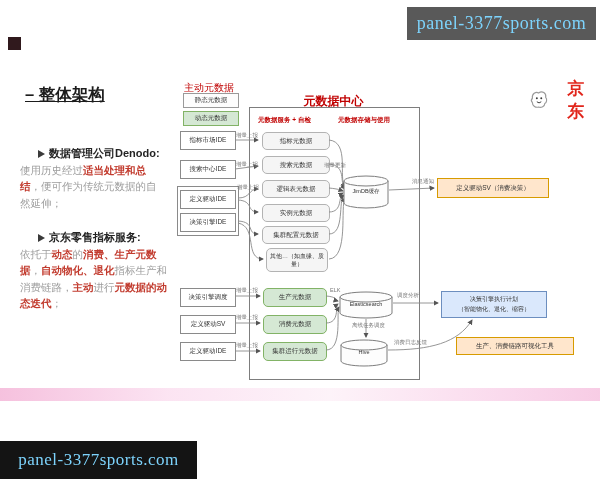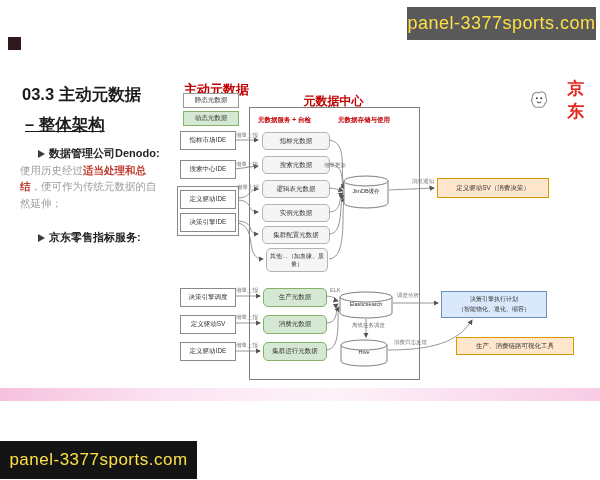--- a/index.html
+++ b/index.html
@@ -1,36 +1,36 @@
 <!DOCTYPE html>
 <html><head>
 <meta charset="utf-8">
 <style>
   html,body{margin:0;padding:0;width:600px;height:480px;background:#ffffff;overflow:hidden;
     font-family:"Liberation Sans",sans-serif;}
   .abs{position:absolute;}
   #slide{position:relative;width:600px;height:480px;background:#fff;}
   
-  .wm{background:#595959;color:#fde047;display:flex;align-items:center;justify-content:center;
-      font-size:18px;letter-spacing:.5px;}
+  .wm{background:#595959;color:#7dd3fc;display:flex;align-items:center;justify-content:center;
+      font-size:18px;letter-spacing:.5px;font-family:Liberation Serif, serif;}
   #wm-top{left:407px;top:7px;width:189px;height:33px;}
   #wm-bottom{left:0;top:441px;width:197px;height:38px;background:#141414;font-size:17px;}
   #corner-square{left:8px;top:37px;width:13px;height:13px;background:#30191d;}
   
   #page-title{left:22px;top:80px;font-size:16.5px;font-weight:bold;color:#1c1c1c;line-height:1.8;}
   #page-title .t2{margin-left:3px;text-decoration:underline;}
   .bullet-head{left:20px;font-size:11px;font-weight:bold;color:#242424;display:flex;align-items:center;gap:4px;padding-left:18px;}
   .tri{width:0;height:0;border-left:7px solid #3a3a3a;border-top:4px solid transparent;
        border-bottom:4px solid transparent;flex:0 0 auto;}
   .bullet-body{left:20px;width:144px;font-size:10.5px;line-height:1.55;color:#9d9d9d;}
   .hl{color:#c23b2e;font-weight:bold;}
   #bullet1-head{top:146px;} #bullet1-body{top:162px;}
   #bullet2-head{top:230px;} #bullet2-body{top:246px;width:150px;}
   
-  #legend-title{left:184px;top:81px;font-size:13px;font-weight:bold;color:#c00000;}
+  #legend-title{left:184px;top:81px;font-size:10px;font-weight:normal;color:#c00000;}
   .legend-box{left:183px;width:54px;height:13px;display:flex;align-items:center;justify-content:center;
       font-size:6.5px;color:#333;}
   #legend-static{top:93px;background:#fdfdfd;border:1px solid #9a9a9a;}
   #legend-dynamic{top:111px;background:#d5e8d4;border:1px solid #82b366;}
   
   .src{left:180px;width:54px;height:17px;background:#fff;border:1px solid #8a8a8a;
       display:flex;align-items:center;justify-content:center;font-size:6.5px;color:#333;}
   #group-rect{left:177px;top:186px;width:60px;height:48px;border:1px solid #8a8a8a;}
   
   #center-rect{left:249px;top:107px;width:169px;height:271px;border:1px solid #7d7d7d;}
@@ -69,34 +69,34 @@
 </head>
 <body>
 
 <div id="slide">
 
   <div id="wm-top" class="abs wm">panel-3377sports.com</div>
   <div id="wm-bottom" class="abs wm">panel-3377sports.com</div>
   <div id="corner-square" class="abs"></div>
 
   <div id="page-title" class="abs">
-    <div class="t1">03.3 主动元数据</div>
     <div class="t2">– 整体架构</div>
   </div>
 
   <div id="bullet1-head" class="abs bullet-head">
     <span class="tri"></span>
     <span>数据管理公司Denodo:</span>
   </div>
   <div id="bullet2-head" class="abs bullet-head">
     <span class="tri"></span>
     <span>京东零售指标服务:</span>
   </div>
 
   <div id="bullet1-body" class="abs bullet-body"><span>使用历史经过</span><span class="hl">适当处理和总结</span><span>，便可作为传统元数据的自然延伸；</span></div>
+  <div id="bullet2-body" class="abs bullet-body"><span>依托于</span><span class="hl">动态</span><span>的</span><span class="hl">消费、生产元数据</span><span>，</span><span class="hl">自动物化、退化</span><span>指标生产和消费链路，</span><span class="hl">主动</span><span>进行</span><span class="hl">元数据的动态迭代</span><span>；</span></div>
 
   <div id="legend-title" class="abs">主动元数据</div>
   <div id="legend-static" class="abs legend-box">静态元数据</div>
   <div id="legend-dynamic" class="abs legend-box">动态元数据</div>
 
   <div class="abs src" style="top:131px">指标市场IDE</div>
   <div class="abs src" style="top:160px">搜索中心IDE</div>
   <div id="group-rect" class="abs"></div>
   <div class="abs src" style="top:190px">定义驱动IDE</div>
   <div class="abs src" style="top:213px">决策引擎IDE</div>

